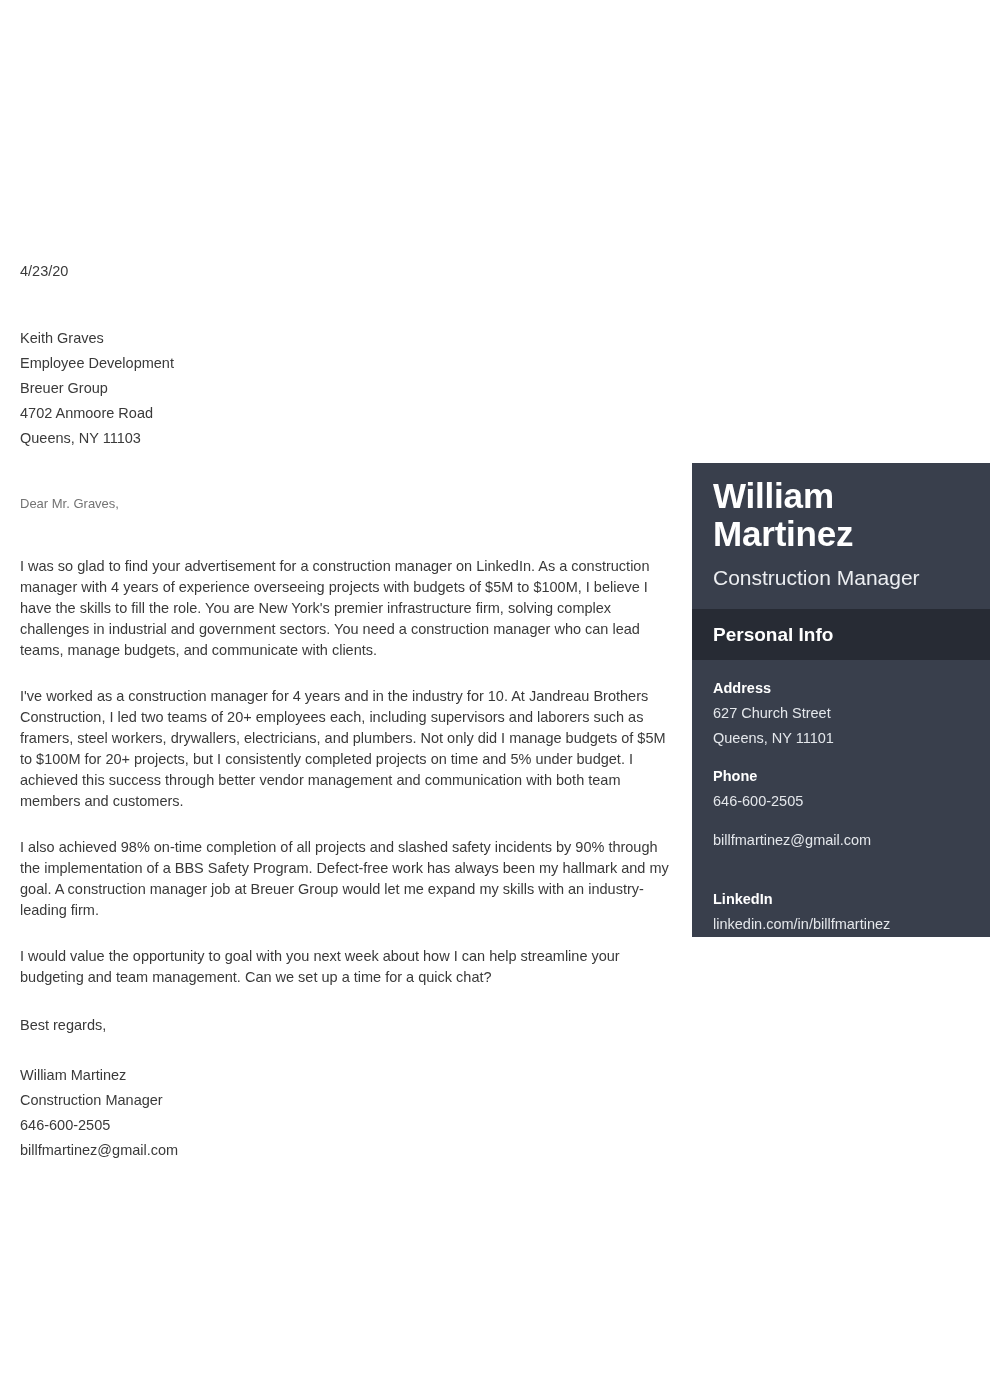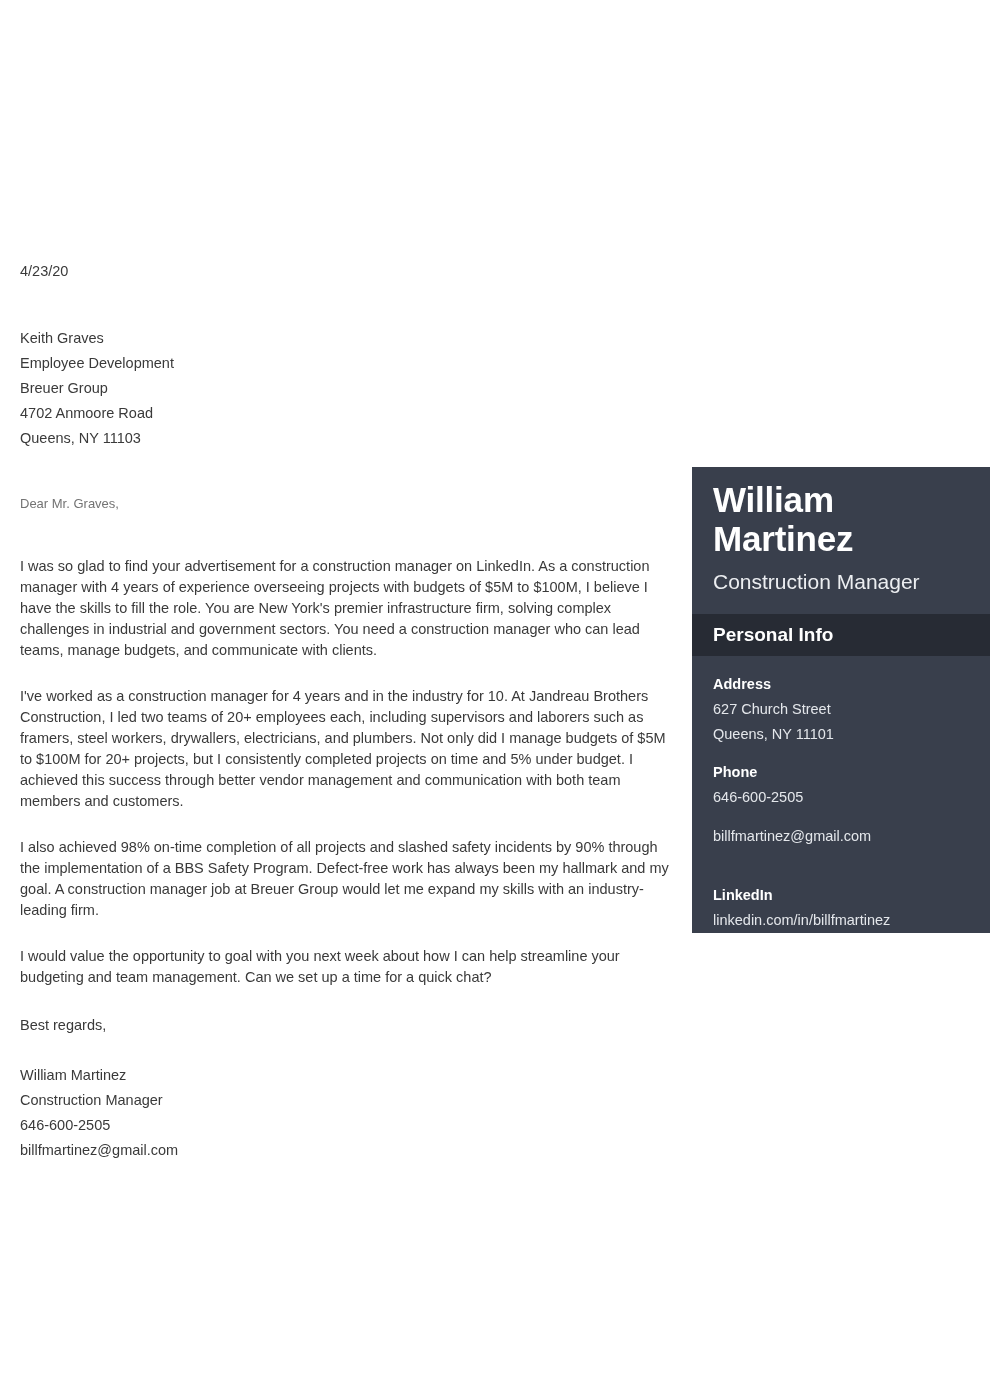--- a/index.html
+++ b/index.html
@@ -110,21 +110,21 @@
     font-size: 21px;
     font-weight: normal;
     line-height: 1.25;
     color: #eceef1;
     margin: 11px 0 0 0;
   }
 
   .section-band {
     background: #272b34;
     box-sizing: border-box;
-    height: 42px;
+    height: 51px;
     display: flex;
     align-items: center;
     padding: 2px 21px;
   }
   .section-band-title {
     font-size: 19px;
     font-weight: bold;
     color: #ffffff;
     line-height: 1;
   }

